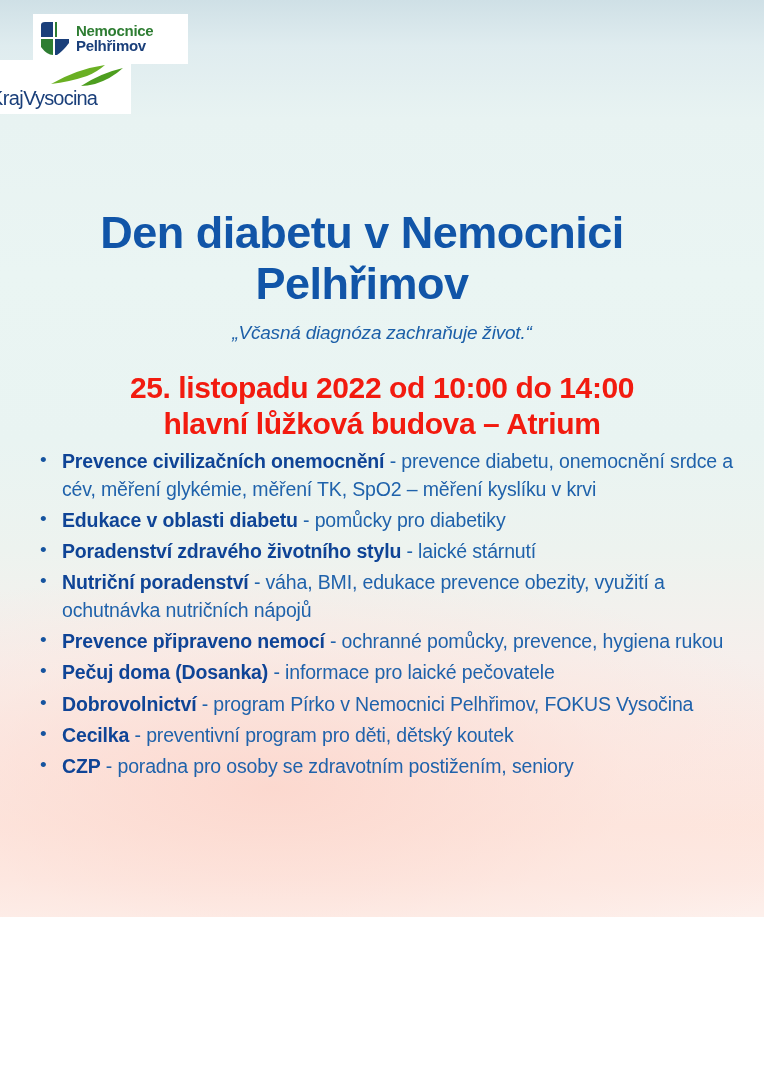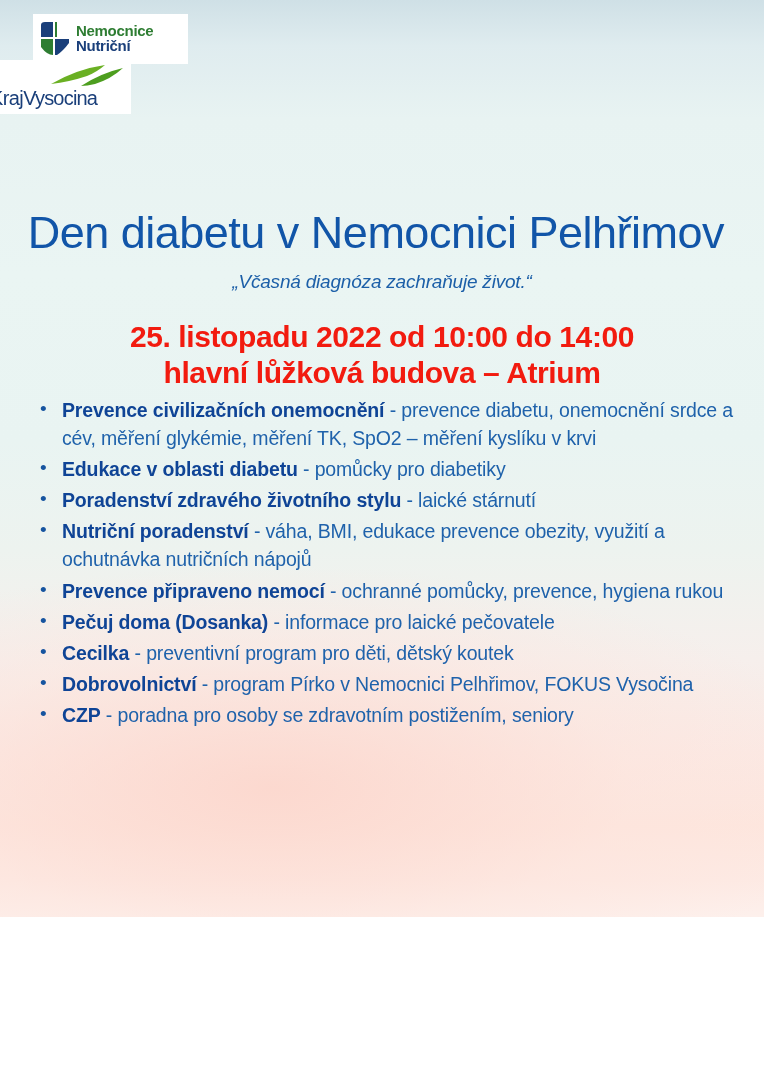--- a/index.html
+++ b/index.html
@@ -92,24 +92,24 @@
     line-height: 1;
     white-space: nowrap;
   }
   .kv-text .kraj { color: #1a3f7a; font-weight: normal; letter-spacing: -0.6px; }
   .kv-text .vys  { color: #1a3f7a; font-weight: normal; letter-spacing: -0.8px; }
 
   
   .title {
     margin: 0;
     padding-top: 104px;
-    text-align: right;
+    text-align: center;
     color: #1155a8;
     font-size: 45px;
-    font-weight: normal;
+    font-weight: bold;
     line-height: 1.13;
     letter-spacing: -0.5px;
     padding-right: 40px;
   }
   .subtitle {
     margin: 0;
     padding-top: 12px;
     text-align: center;
     color: #1c5fa8;
     font-style: italic;
@@ -172,21 +172,21 @@
   <div class="hdr-logo-left">
     <svg class="nem-mark" viewBox="0 0 34 36">
       <path d="M2 4 L14 4 L14 16 L2 16 Z" fill="#1a3f7a"></path>
       <path d="M2 4 Q2 1 6 1 L14 1 L14 4 Z" fill="#1a3f7a"></path>
       <path d="M16 1 L16 16 L18 16 L18 1 Z" fill="#2e7d32"></path>
       <path d="M2 18 L14 18 L14 34 Q8 34 2 26 Z" fill="#2e7d32"></path>
       <path d="M16 18 L30 18 L30 22 Q24 30 18 34 L16 34 Z" fill="#1a3f7a"></path>
     </svg>
     <span class="nem-words">
       <span class="w1">Nemocnice</span>
-      <span class="w2">Nutriční</span>
+      <span class="w2">Pelhřimov</span>
     </span>
   </div>
 
   <div class="hdr-logo-right">
     <svg class="kv-arc" viewBox="0 0 78 24">
       <path d="M4 21 Q30 6 58 2 Q50 9 40 13 Q22 19 4 21 Z" fill="#6ab023"></path>
       <path d="M34 23 Q54 10 76 5 Q64 16 48 21 Q40 23 34 23 Z" fill="#4d9e1f"></path>
     </svg>
     <span class="kv-text">
       <span class="kraj">Kraj</span><span class="vys">Vysocina</span>
@@ -202,18 +202,18 @@
   </p>
 
 
   <ul class="items">
     <li><span class="b">Prevence civilizačních onemocnění</span><span> - prevence diabetu, onemocnění srdce a cév, měření glykémie, měření TK, SpO2 – měření kyslíku v krvi</span></li>
     <li><span class="b">Edukace v oblasti diabetu</span><span> - pomůcky pro diabetiky</span></li>
     <li><span class="b">Poradenství zdravého životního stylu</span><span> - laické stárnutí</span></li>
     <li><span class="b">Nutriční poradenství</span><span> - váha, BMI, edukace prevence obezity, využití a ochutnávka nutričních nápojů</span></li>
     <li><span class="b">Prevence připraveno nemocí</span><span> - ochranné pomůcky, prevence, hygiena rukou</span></li>
     <li><span class="b">Pečuj doma (Dosanka)</span><span> - informace pro laické pečovatele</span></li>
+    <li><span class="b">Dobrovolnictví</span><span> - program Pírko v Nemocnici Pelhřimov, FOKUS Vysočina</span></li>
     <li><span class="b">Cecilka</span><span> - preventivní program pro děti, dětský koutek</span></li>
-    <li><span class="b">Dobrovolnictví</span><span> - program Pírko v Nemocnici Pelhřimov, FOKUS Vysočina</span></li>
     <li><span class="b">CZP</span><span> - poradna pro osoby se zdravotním postižením, seniory</span></li>
   </ul>
 
 </div>
 
 </body></html>

